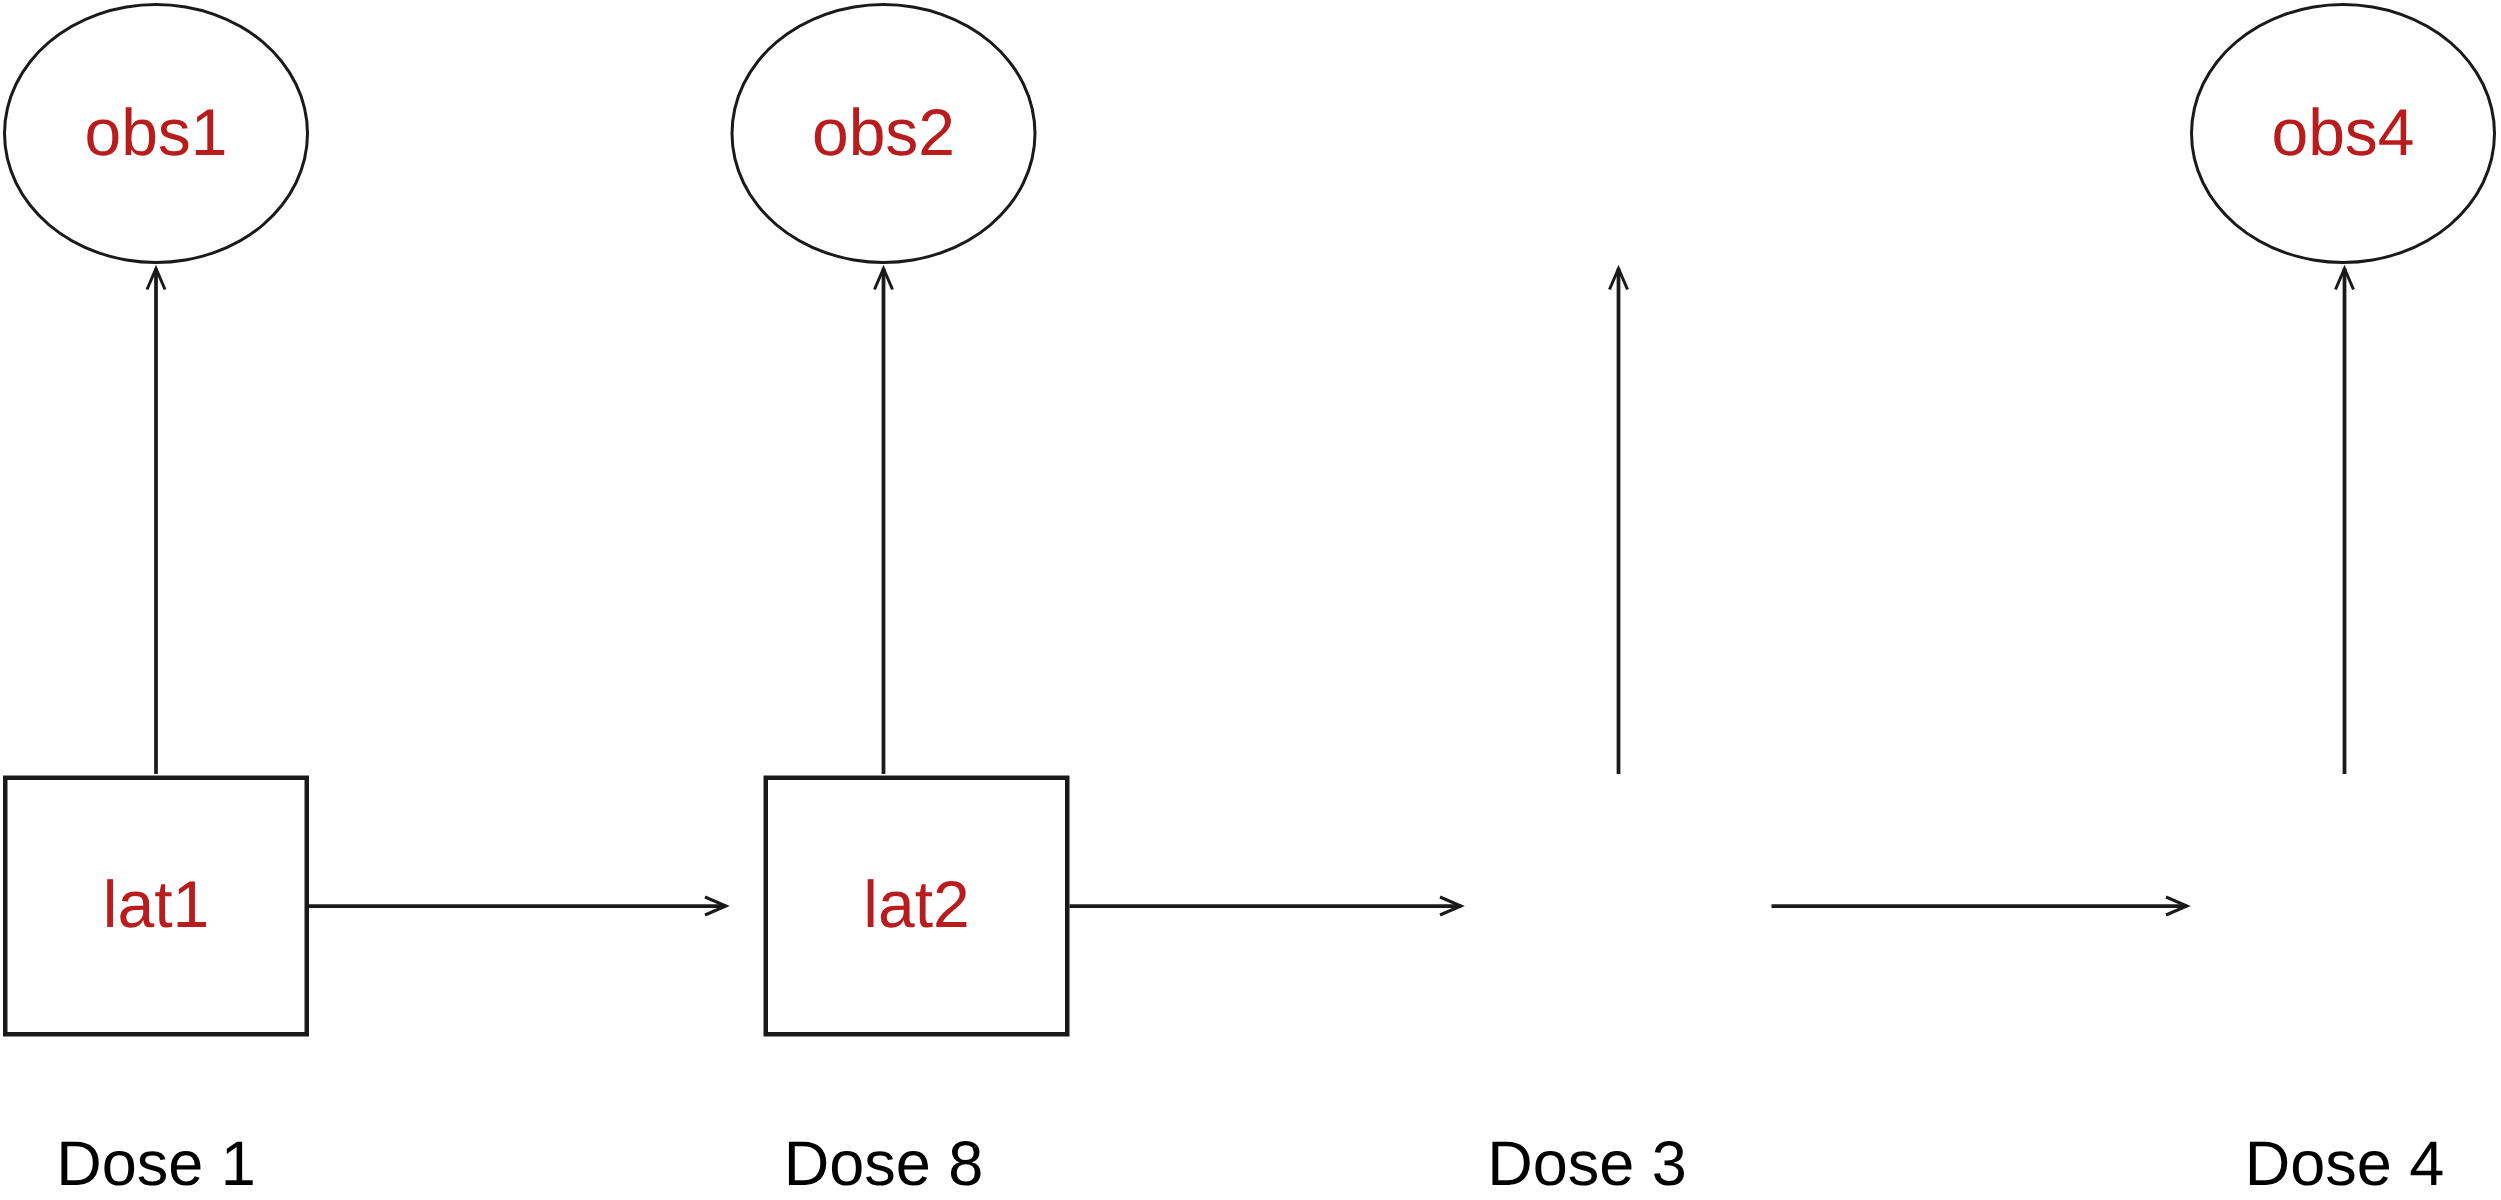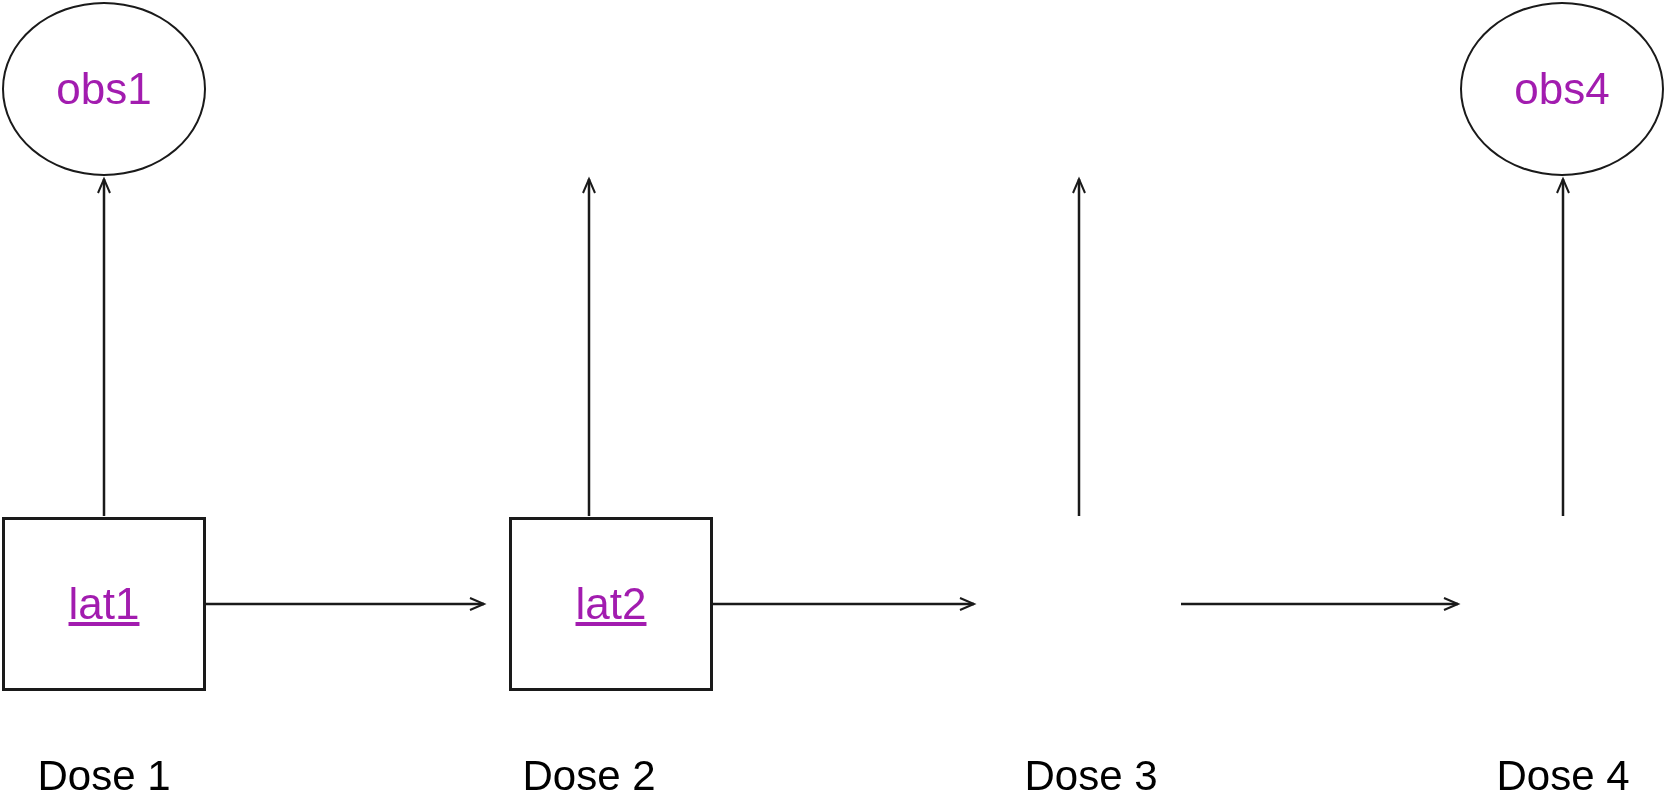--- a/index.html
+++ b/index.html
@@ -19,34 +19,33 @@
   }
   .node {
     position: absolute;
     width: 204px;
     height: 174px;
     box-sizing: border-box;
     display: flex;
     align-items: center;
     justify-content: center;
     background: #ffffff;
-    color: #a21caf;
+    color: #b91c1c;
     font-size: 44px;
     line-height: 1;
     white-space: nowrap;
   }
   .obs {
     top: 2px;
     border: 2.5px solid #1a1a1a;
     border-radius: 50%;
   }
   .lat {
     top: 517px;
     border: 3px solid #1a1a1a;
-    text-decoration: underline;
   }
   .dose {
     position: absolute;
     top: 753px;
     width: 260px;
     height: 46px;
     line-height: 46px;
     text-align: center;
     color: #000000;
     font-size: 42px;
@@ -76,25 +75,28 @@
   </svg>
 
   <div class="node obs" style="left:2px">
     <span>obs1</span>
   </div>
   <div class="node lat" style="left:2px">
     <span>lat1</span>
   </div>
   <div class="dose" style="left:-26px">Dose 1</div>
 
+  <div class="node obs" style="left:487px">
+    <span>obs2</span>
+  </div>
   <div class="node lat" style="left:509px">
     <span>lat2</span>
   </div>
-  <div class="dose" style="left:459px">Dose 2</div>
+  <div class="dose" style="left:459px">Dose 8</div>
 
-  <div class="dose" style="left:961px">Dose 3</div>
+  <div class="dose" style="left:928px">Dose 3</div>
 
   <div class="node obs" style="left:1460px">
     <span>obs4</span>
   </div>
   <div class="dose" style="left:1433px">Dose 4</div>
 
 </div>
 
 </body></html>

